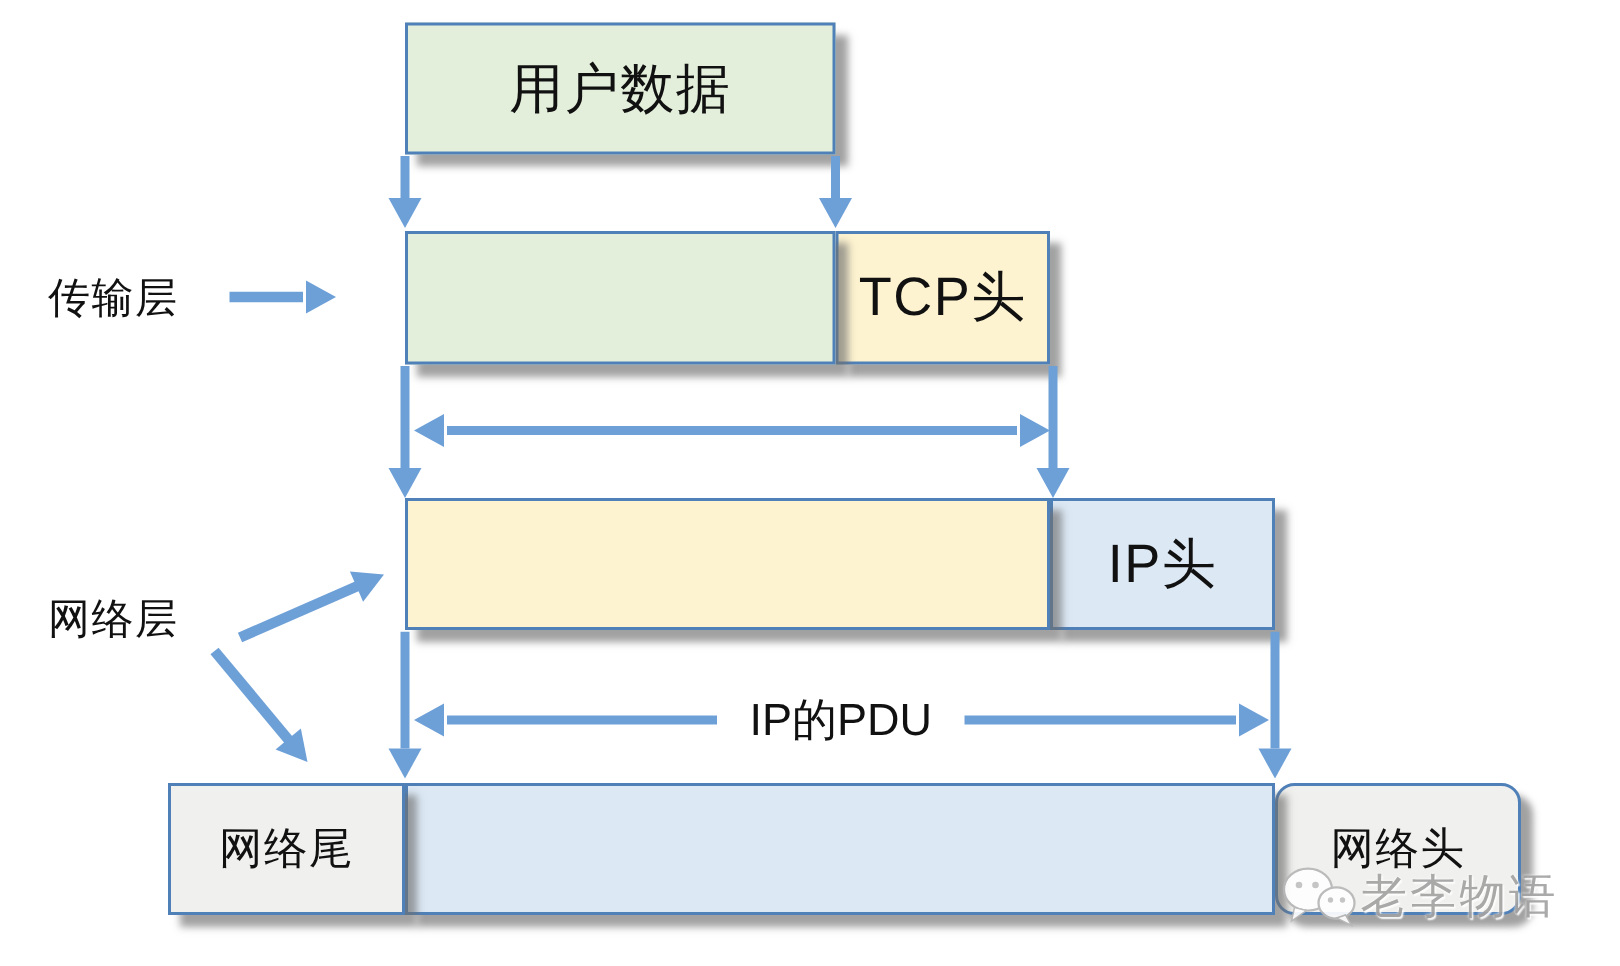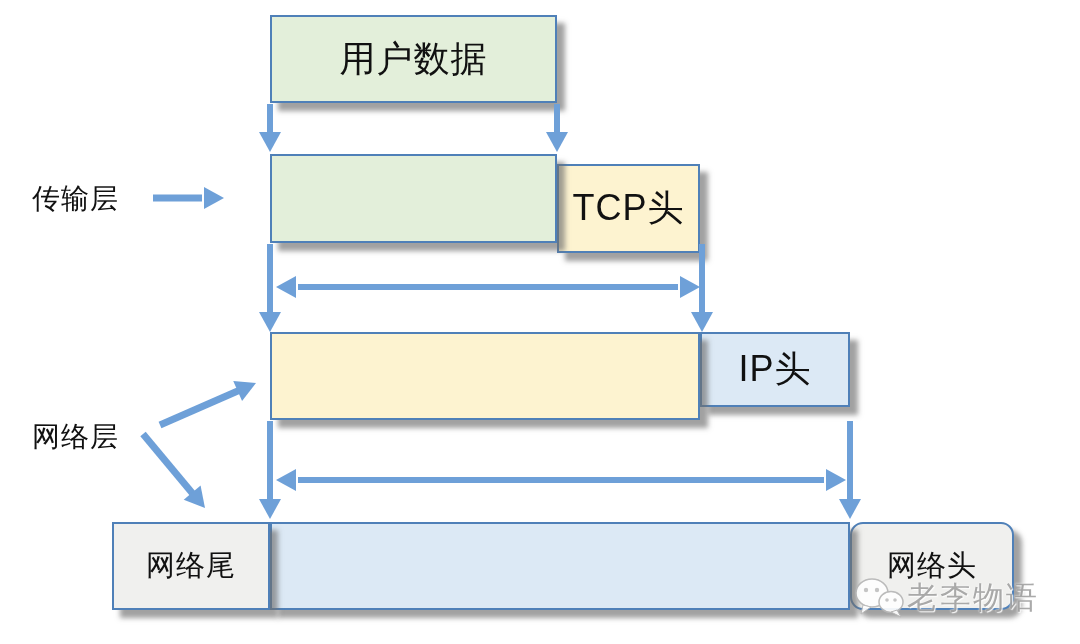--- a/index.html
+++ b/index.html
@@ -71,21 +71,21 @@
 
   <div class="layer-label" style="left:32px;top:180px;">传输层</div>
   <svg class="arrow" style="left:148px;top:184px;" width="78" height="28">
     <line class="thick" x1="5" y1="14" x2="54" y2="14"></line>
     <g transform="translate(76,14)">
         <polygon points="0,0 -20,-11 -20,11"></polygon>
       </g>
   </svg>
 
   <div class="box fill-green z3" style="left:270px;top:154px;width:287px;height:89px;"></div>
-  <div class="box fill-yellow z2" style="left:557px;top:154px;width:143px;height:89px;margin-top:10px;">
+  <div class="box fill-yellow z2" style="left:557px;top:154px;width:143px;height:89px;">
     <span class="box-label">TCP头</span>
   </div>
 
   <svg class="arrow" style="left:257px;top:244px;" width="26" height="88">
     <line x1="13" y1="0" x2="13" y2="68"></line>
     <g transform="translate(13,88) rotate(90)">
         <polygon points="0,0 -20,-11 -20,11"></polygon>
       </g>
   </svg>
   <svg class="arrow" style="left:689px;top:244px;" width="26" height="88">
@@ -99,25 +99,25 @@
     <line x1="22" y1="13" x2="402" y2="13"></line>
     <g transform="translate(0,13) rotate(180)">
         <polygon points="0,0 -20,-11 -20,11"></polygon>
       </g>
     <g transform="translate(424,13)">
         <polygon points="0,0 -20,-11 -20,11"></polygon>
       </g>
   </svg>
 
   <div class="box fill-yellow z3" style="left:270px;top:332px;width:430px;height:88px;"></div>
-  <div class="box fill-blue z2" style="left:700px;top:332px;width:150px;height:75px;">
+  <div class="box fill-blue z2" style="left:700px;top:332px;width:150px;height:88px;">
     <span class="box-label">IP头</span>
   </div>
 
-  <div class="layer-label" style="left:32px;top:418px;">网络层</div>
+  <div class="layer-label" style="left:32px;top:394px;">网络层</div>
   <svg class="arrow" style="left:150px;top:372px;" width="120" height="64">
     <line class="thick" x1="10" y1="53" x2="90" y2="18"></line>
     <g transform="translate(106,11) rotate(-23.6)">
         <polygon points="0,0 -20,-11 -20,11"></polygon>
       </g>
   </svg>
   <svg class="arrow" style="left:133px;top:426px;" width="90" height="96">
     <line class="thick" x1="10" y1="8" x2="60" y2="68"></line>
     <g transform="translate(72,82) rotate(50)">
         <polygon points="0,0 -20,-11 -20,11"></polygon>
@@ -139,20 +139,21 @@
 
   <svg class="arrow" style="left:276px;top:467px;" width="570" height="26">
     <line x1="22" y1="13" x2="548" y2="13"></line>
     <g transform="translate(0,13) rotate(180)">
         <polygon points="0,0 -20,-11 -20,11"></polygon>
       </g>
     <g transform="translate(570,13)">
         <polygon points="0,0 -20,-11 -20,11"></polygon>
       </g>
   </svg>
+  <div class="pdu-label" style="left:478px;top:461px;width:165px;height:38px;">IP的PDU</div>
 
   <div class="box fill-gray z4" style="left:112px;top:522px;width:158px;height:88px;">
     <span class="box-label small">网络尾</span>
   </div>
   <div class="box fill-blue z3" style="left:270px;top:522px;width:580px;height:88px;"></div>
   <div class="box fill-gray z2" style="left:850px;top:522px;width:164px;height:88px;border-radius:13px;">
     <span class="box-label small">网络头</span>
   </div>
 
   <div class="watermark" style="left:851px;top:576px;justify-content:center;">

